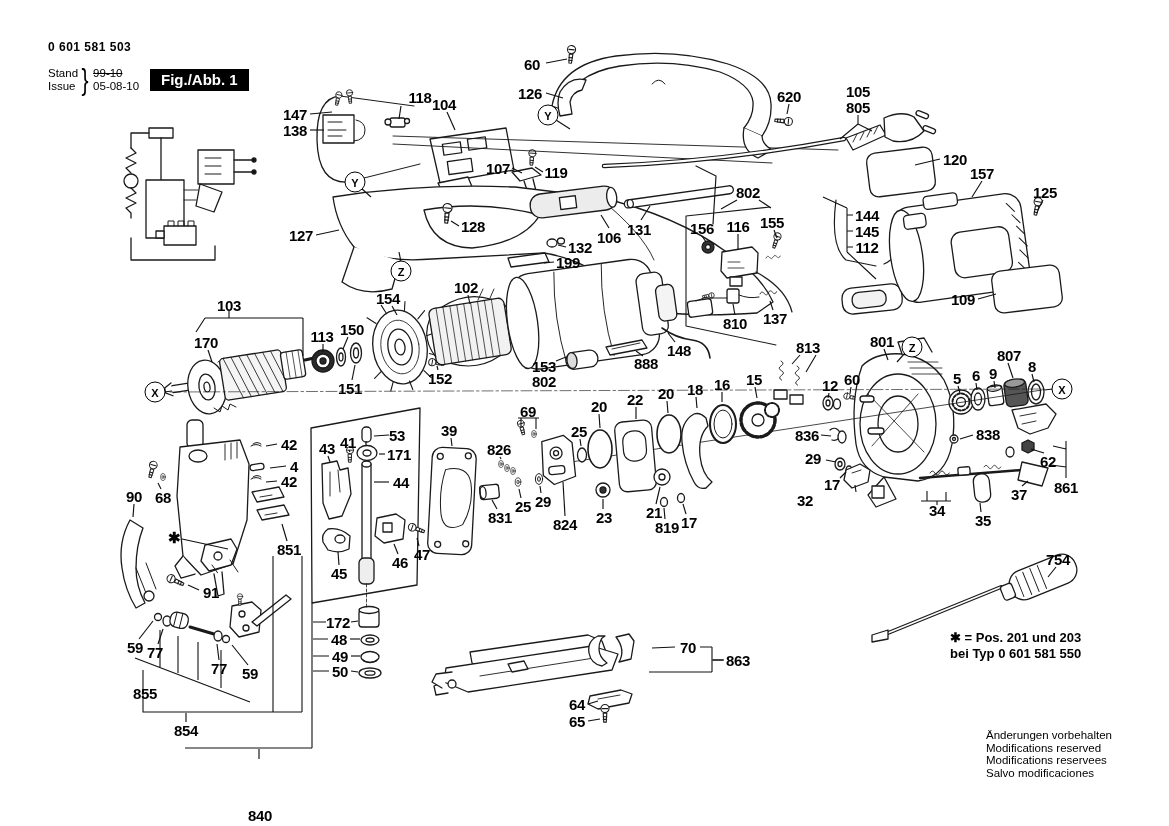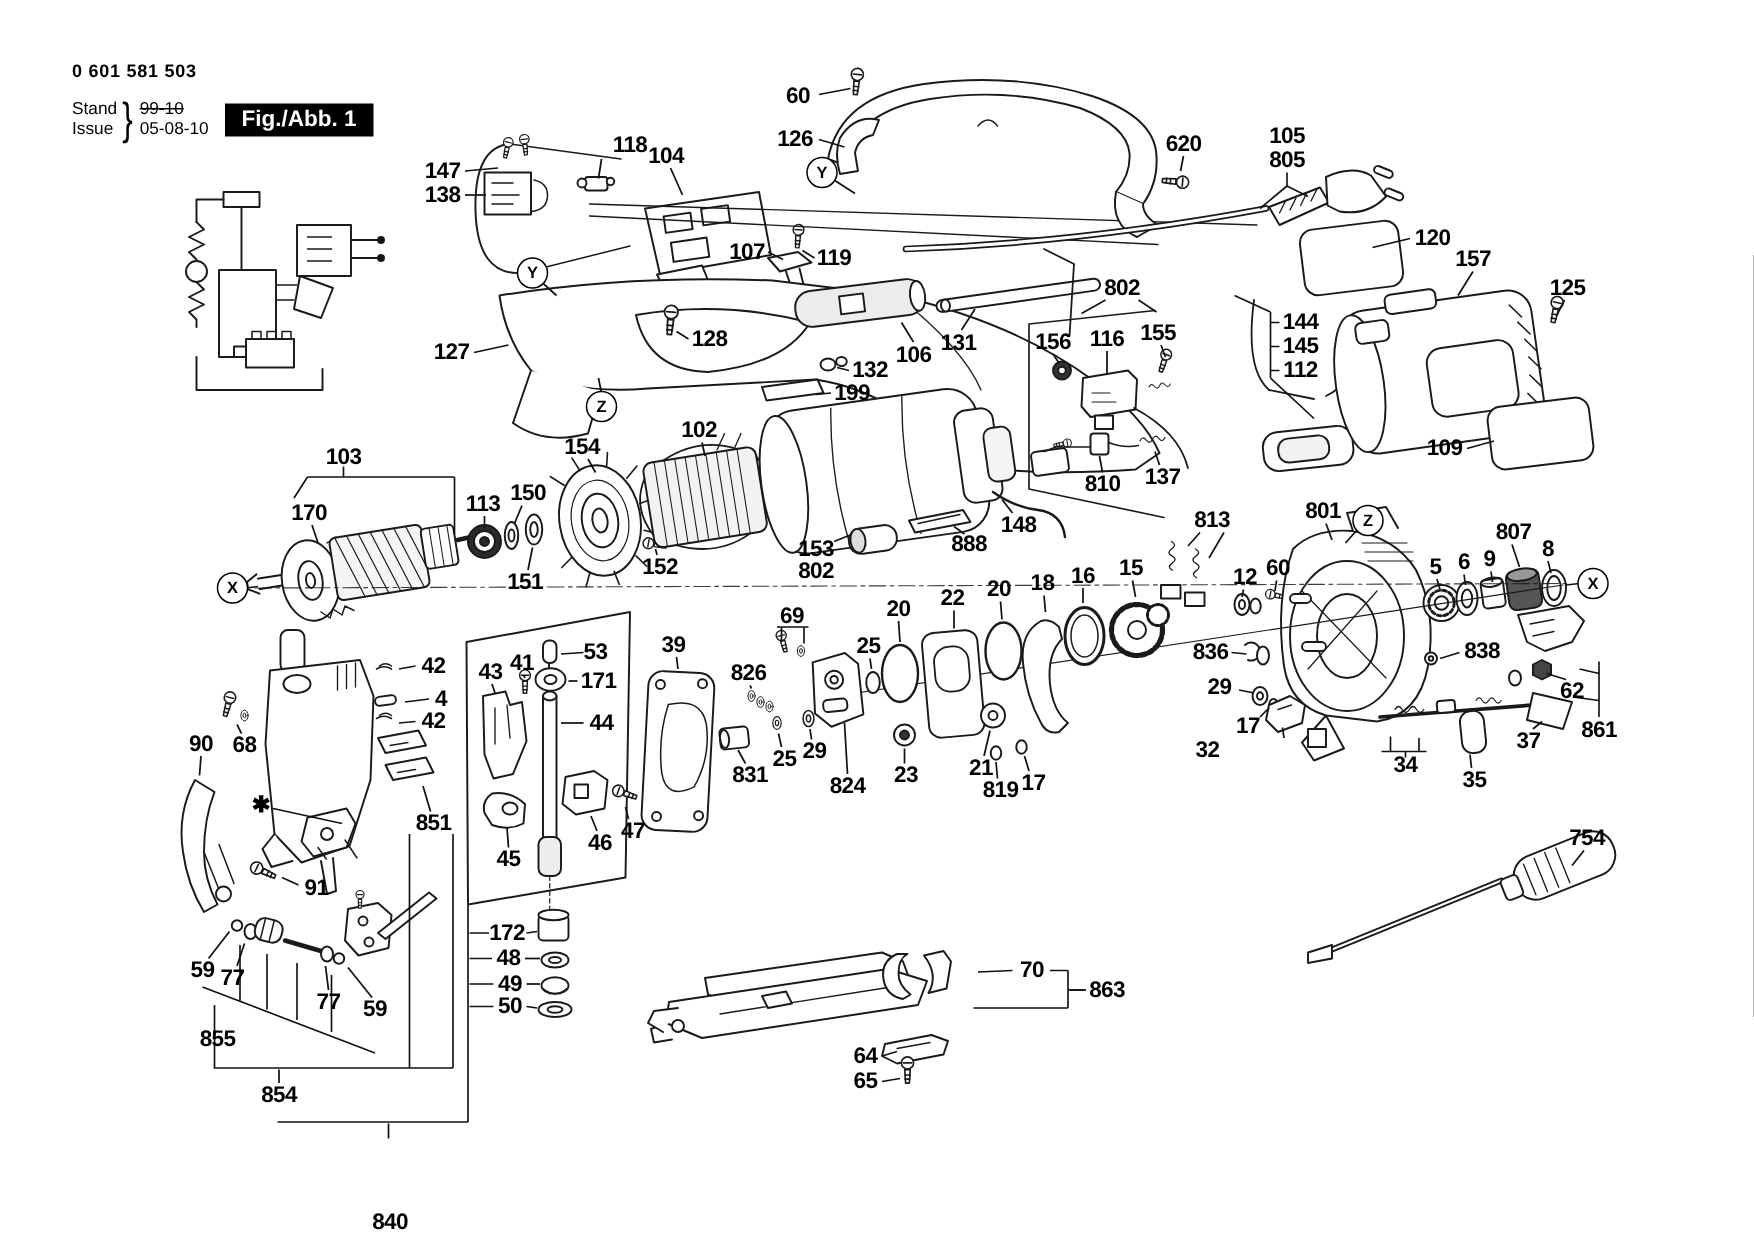--- a/index.html
+++ b/index.html
@@ -716,15 +716,25 @@
       </div>
       <div class="brace">}</div>
       <div class="siv">
         <div class="strike">99-10</div>
         <div>05-08-10</div>
       </div>
     </div>
   </div>
   <div class="figbox">Fig./Abb. 1</div>
 
-
+  <div class="note">
+    <div><span>✱</span> <span>= Pos. 201 und 203</span></div>
+    <div>bei Typ 0 601 581 550</div>
+  </div>
+
+  <div class="footer">
+    <div>Änderungen vorbehalten</div>
+    <div>Modifications reserved</div>
+    <div>Modifications reservees</div>
+    <div>Salvo modificaciones</div>
+  </div>
 
 </div>
 
 </body></html>

